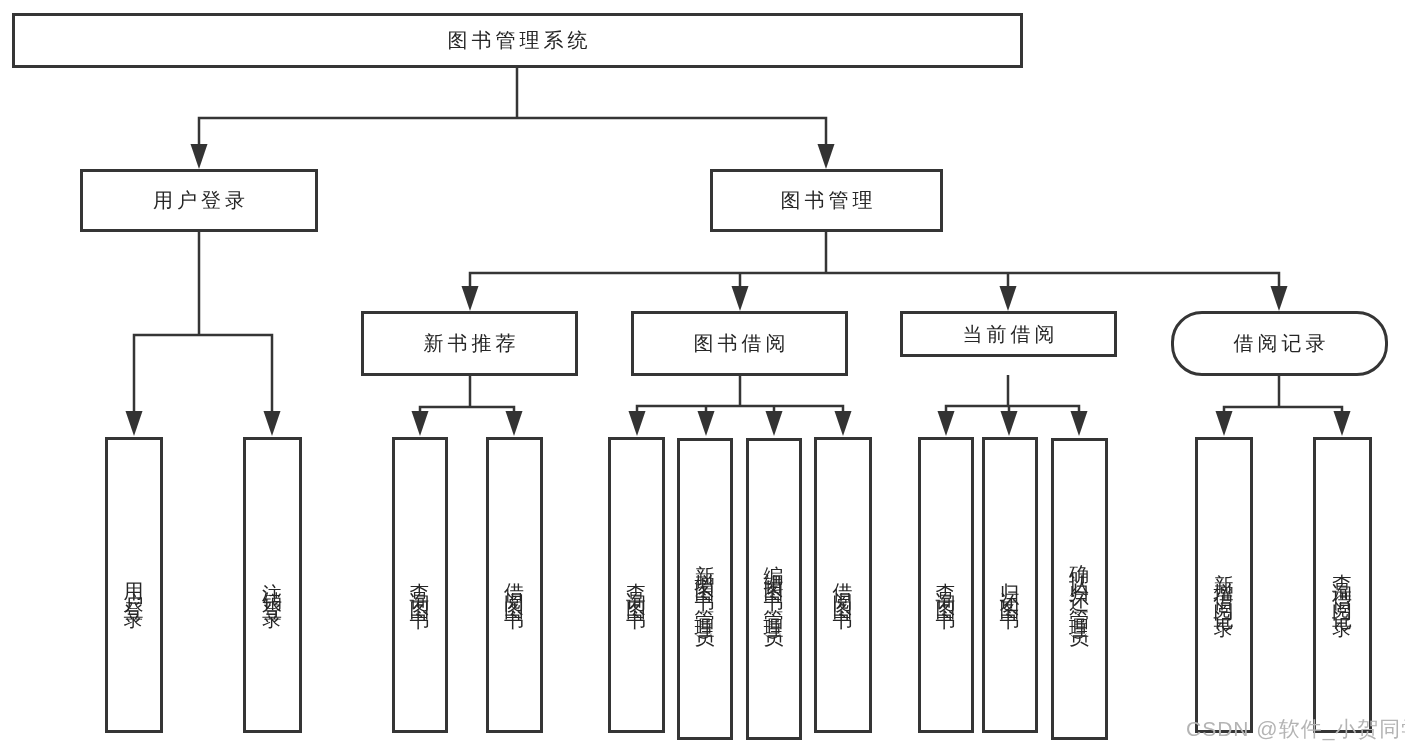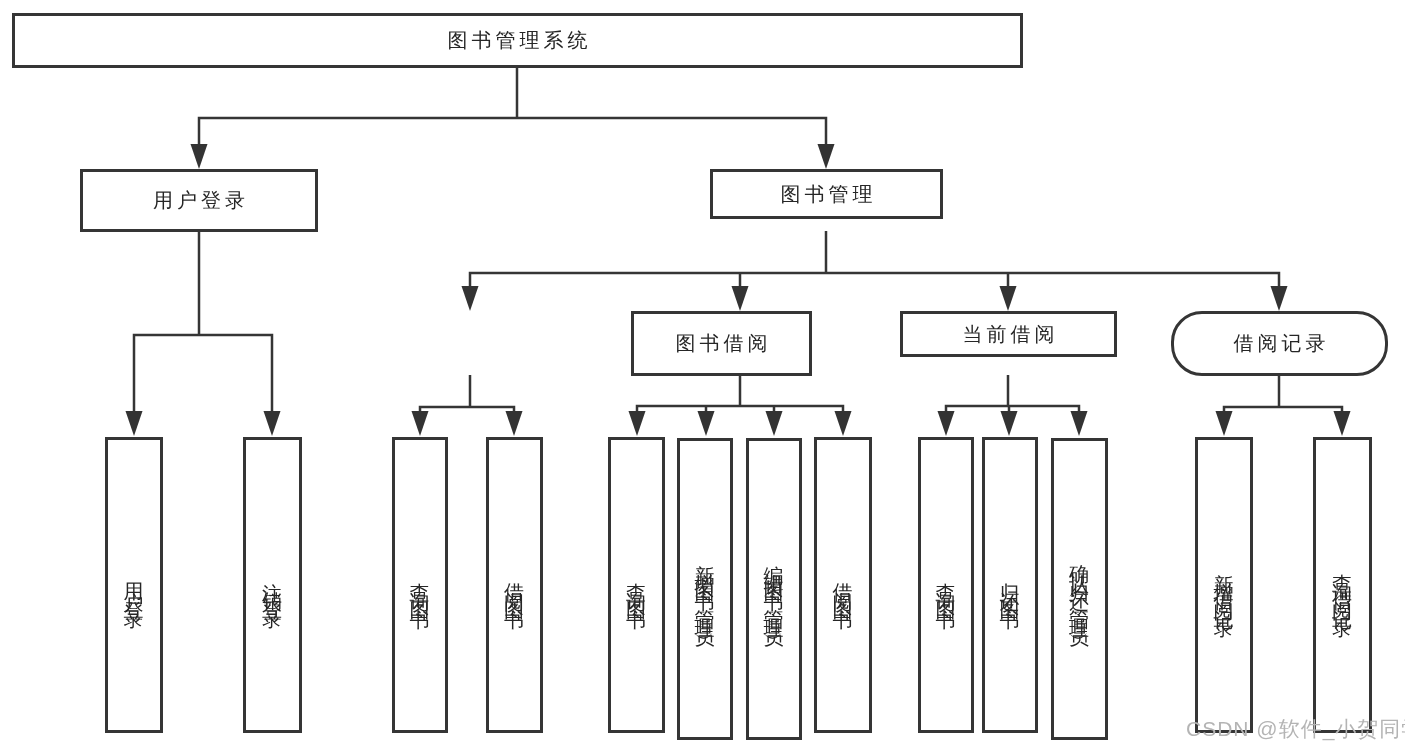--- a/index.html
+++ b/index.html
@@ -85,23 +85,24 @@
       <polygon points="1000.5,411 1017.5,411 1009,436"></polygon>
       <polygon points="1070.5,411 1087.5,411 1079,436"></polygon>
       <polygon points="1215.5,411 1232.5,411 1224,436"></polygon>
       <polygon points="1333.5,411 1350.5,411 1342,436"></polygon>
     </g>
   </svg>
 
   <div class="node hbox" style="left:12px;top:13px;width:1011px;height:55px;">图书管理系统</div>
 
   <div class="node hbox" style="left:80px;top:169px;width:238px;height:63px;">用户登录</div>
-  <div class="node hbox" style="left:710px;top:169px;width:233px;height:50px;">图书管理</div>
+  <div class="node hbox" style="left:710px;top:169px;width:233px;height:63px;">图书管理</div>
 
-  <div class="node hbox" style="left:631px;top:311px;width:181px;height:65px;">图书借阅</div>
+  <div class="node hbox" style="left:361px;top:311px;width:217px;height:65px;">新书推荐</div>
+  <div class="node hbox" style="left:631px;top:311px;width:217px;height:65px;">图书借阅</div>
   <div class="node hbox" style="left:900px;top:311px;width:217px;height:46px;">当前借阅</div>
   <div class="node hbox" style="left:1171px;top:311px;width:217px;height:65px;border-radius:31px;">借阅记录</div>
 
   <div class="node vbox" style="left:105px;top:437px;width:58px;height:296px;">
        <span>用户登录</span>
     </div>
   <div class="node vbox" style="left:243px;top:437px;width:59px;height:296px;">
        <span>注销登录</span>
     </div>
 

